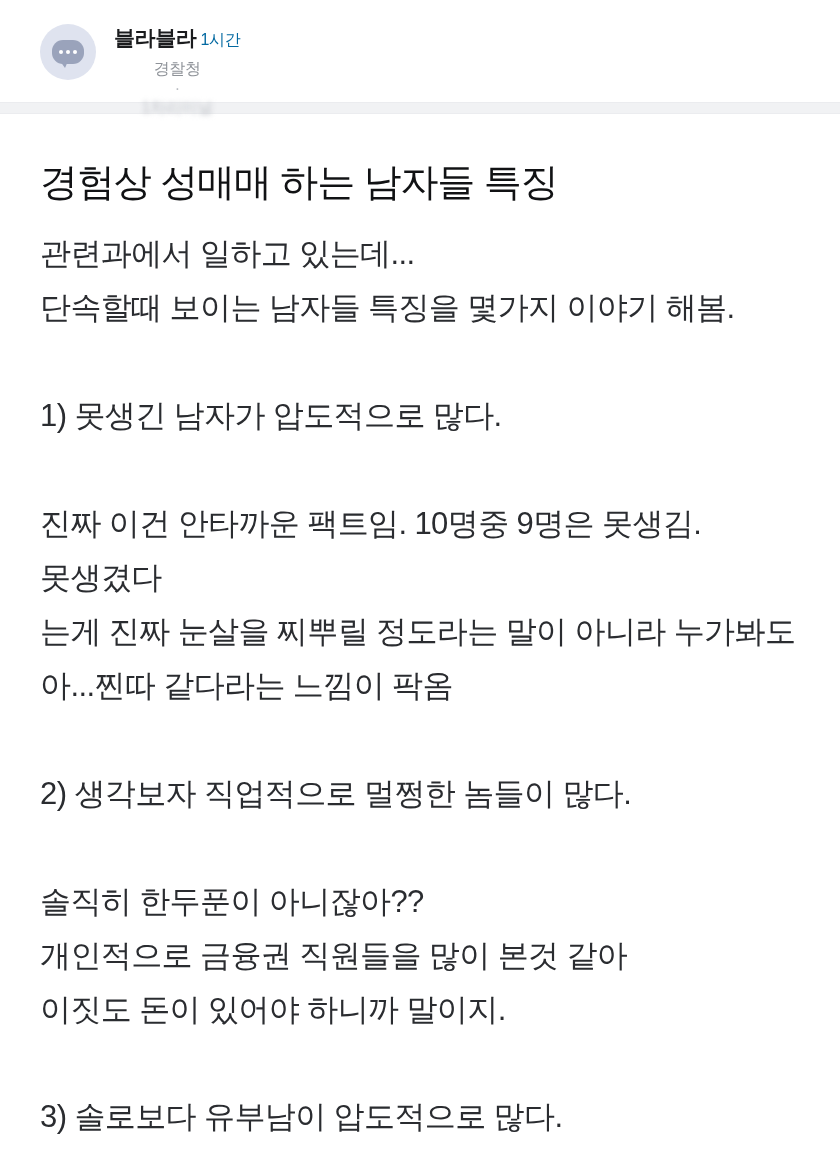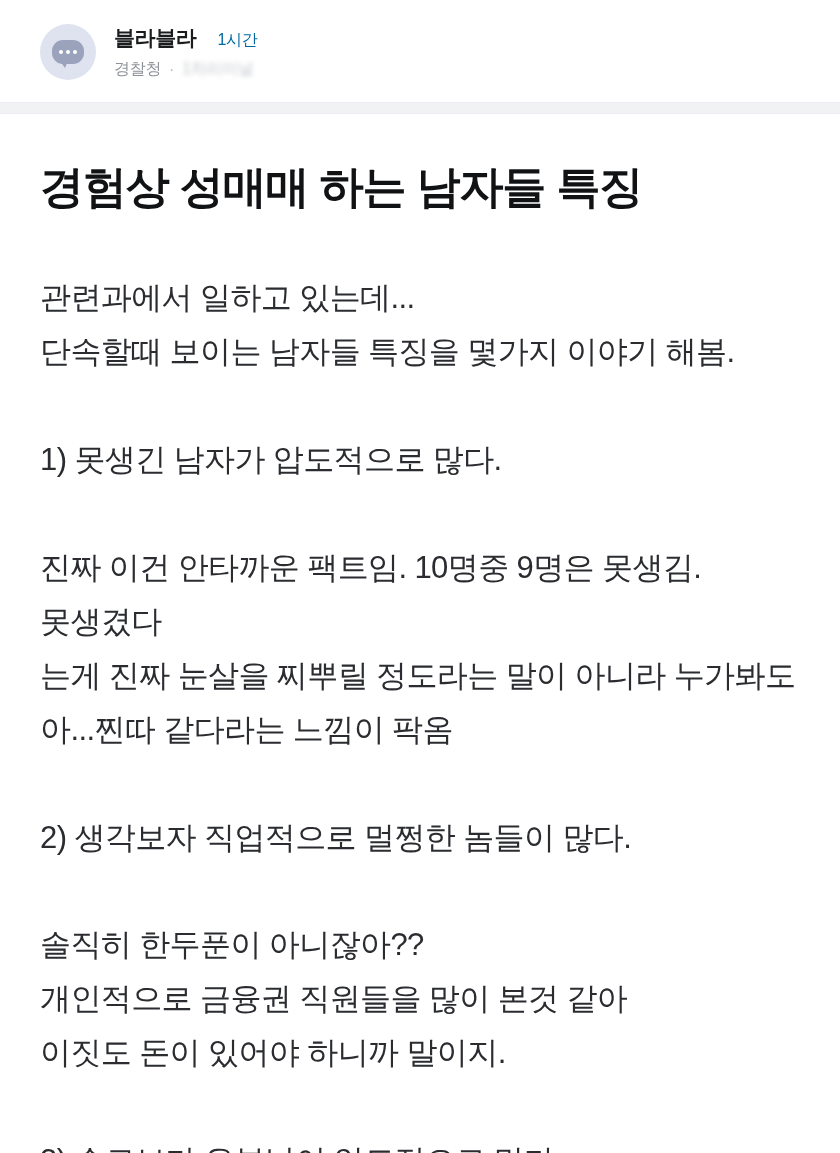--- a/index.html
+++ b/index.html
@@ -73,41 +73,42 @@
     background: #ffffff;
   }
 
   .header-text {
     margin-left: 18px;
     padding-top: 2px;
   }
   .name-row {
     display: flex;
     align-items: baseline;
-    gap: 21px;
+    gap: 4px;
   }
   .author-name {
     font-size: 21px;
     font-weight: 700;
     color: #1b1c1e;
     letter-spacing: -0.4px;
   }
   .post-time {
     font-size: 16px;
     color: #0369a1;
     letter-spacing: -0.3px;
   }
   .meta-row {
     margin-top: 7px;
     display: flex;
     align-items: center;
-    gap: 8px;
+    gap: 0;
     font-size: 16px;
     color: #8e9298;
     letter-spacing: -0.3px;
+    flex-direction: column;
   }
   .meta-sep {
     color: #b9bcc1;
   }
   .meta-blur {
     color: #c3c6cb;
     filter: blur(2.4px);
     -webkit-filter: blur(2.4px);
     user-select: none;
   }
@@ -119,25 +120,25 @@
     border-top: 1px solid #ebecef;
     border-bottom: 1px solid #ebecef;
     margin-top: 16px;
   }
 
   
   .content {
     padding: 44px 40px 0 40px;
   }
   .post-title {
-    font-size: 44px;
-    font-weight: 700;
+    font-size: 38px;
+    font-weight: 400;
     letter-spacing: -1.1px;
     color: #111214;
-    margin: 0 0 56px 0;
+    margin: 0 0 20px 0;
     line-height: 1.3;
   }
 
   .post-body {
     font-size: 31px;
     line-height: 1.74;
     letter-spacing: -0.6px;
     color: #2a2c30;
     white-space: pre-wrap;
     word-break: keep-all;

